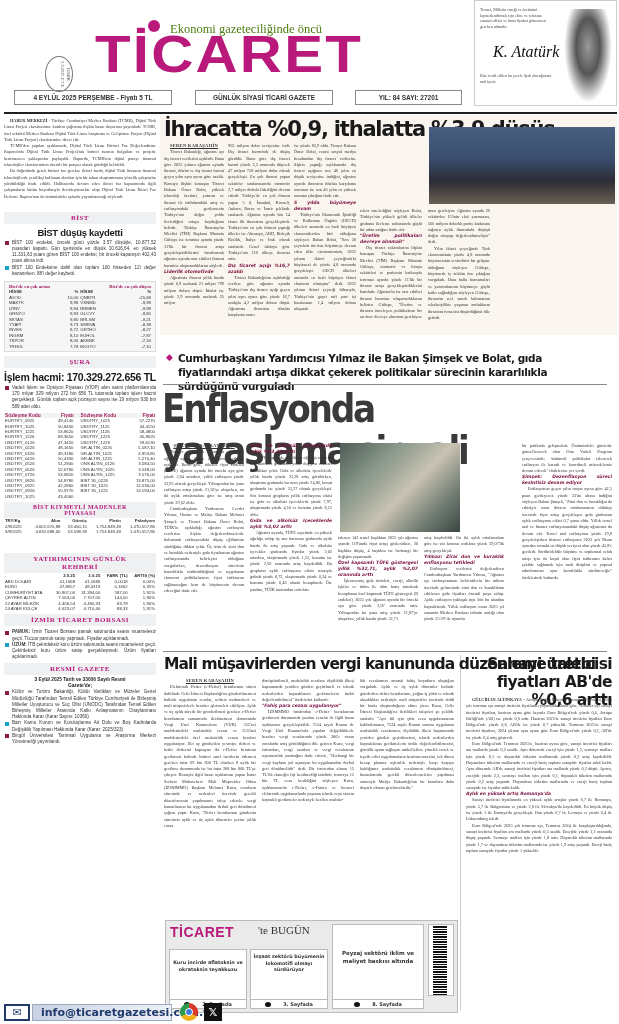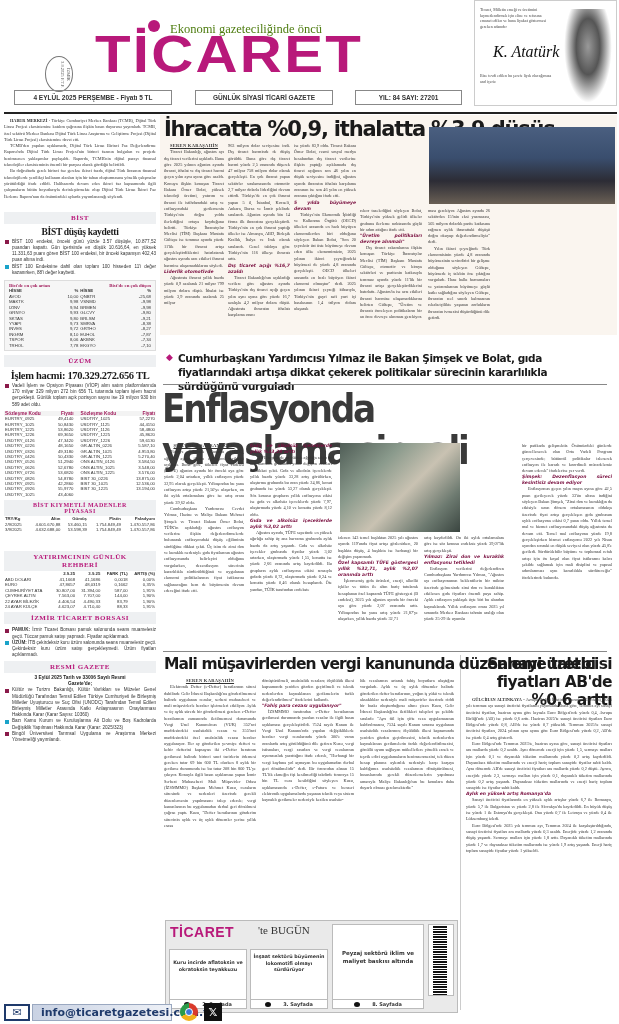--- a/index.html
+++ b/index.html
@@ -19,21 +19,21 @@
 .ata{left:474px;top:0;width:143px;height:106px;border:1px solid #ccc;background:#fff}
 .ata-q{font-size:4px;color:#444;line-height:5.5px;padding:6px 0 0 5px;width:78px}
 .ata-sig{font-family:Liberation Serif, serif;font-style:italic;font-size:16px;color:#111;padding-left:18px;margin-top:14px}
 .ata-face{position:absolute;right:4px;top:8px;width:48px;height:94px;background:radial-gradient(ellipse at 50% 40%,#999 0%,#555 35%,#fff 70%)}
 
 .rule{height:2px;background:#222}
 
 .lcol{left:4px;top:115px;width:152px}
 .h-tcmb{font-family:"DejaVu Sans",sans-serif;font-weight:bold;font-size:12.5px;line-height:14px;color:#1a1a1a;letter-spacing:-.6px}
 .sec-band{background:#eef0f2;text-align:center;font-weight:bold;color:#b8197a;font-size:7px;padding:2px 16px;letter-spacing:.5px}
-.sec-title{font-family:Liberation Serif, serif;font-weight:bold;font-size:9.5px;text-align:center;color:#1a1a1a;letter-spacing:-.3px}
+.sec-title{font-family:Liberation Sans, sans-serif;font-weight:bold;font-size:9.5px;text-align:center;color:#1a1a1a;letter-spacing:-.3px}
 .bul{font-family:"Liberation Sans",sans-serif;font-size:4.6px;line-height:6.2px;color:#333;text-align:justify;padding-left:8px;position:relative}
 .bul::before{content:"";position:absolute;left:1px;top:1.5px;width:4px;height:4px;background:var(--c,#8a1a4a)}
 .tbl{width:100%;font-family:"Liberation Sans",sans-serif;font-size:4.3px;border-collapse:collapse;color:#333}
 .tbl td{padding:0 1px;line-height:5.4px;white-space:nowrap}
 .tbl .r{text-align:right}
 .tbl-hdr{color:#a01a5a;font-weight:bold;font-size:4.8px}
 .tbox{background:#f6f6f6;border:1px solid #ddd;padding:2px 3px}
 
 .h-ihr{font-family:"DejaVu Sans",sans-serif;font-weight:bold;font-size:21px;letter-spacing:-1.2px;color:#1a1a1a;line-height:24px}
 .ihr-box{left:160px;top:115px;width:457px;height:220px;background:#faf5ef}
@@ -152,21 +152,21 @@
       <tr>
             <td>TRHOL</td>
             <td class="r">7,78</td>
             <td>EKGYO</td>
             <td class="r">-7,10</td>
           </tr>
     </tbody>
       </table>
   </div>
 
-  <div class="sec-band" style="margin-top:4px">ÜZÜM</div>
+  <div class="sec-band" style="margin-top:4px">ŞURA</div>
   <div class="sec-title" style="margin-top:3px;font-size:10.5px">İşlem hacmi: 170.329.272.656 TL</div>
   <div class="bul" style="margin-top:2px;--c:#8a1a4a">Vadeli İşlem ve Opsiyon Piyasası (VİOP) alım satım platformlarında 170 milyar 329 milyon 272 bin 656 TL tutarında toplam işlem hacmi gerçekleşti. Günlük toplam açık pozisyon sayısı ise 19 milyon 930 bin 589 adet oldu.</div>
   <table class="tbl" style="margin-top:3px">
     <tbody>
         <tr class="tbl-hdr" style="background:#f3f3f3">
           <td>Sözleşme Kodu</td>
           <td class="r">Fiyatı</td>
           <td style="padding-left:6px">Sözleşme Kodu</td>
           <td class="r">Fiyatı</td>
         </tr>

